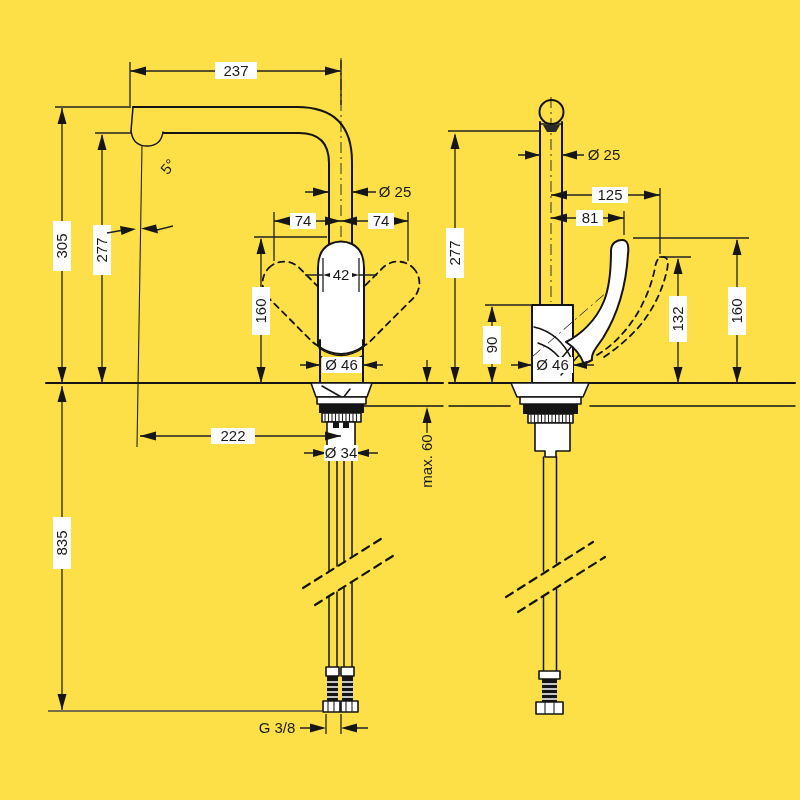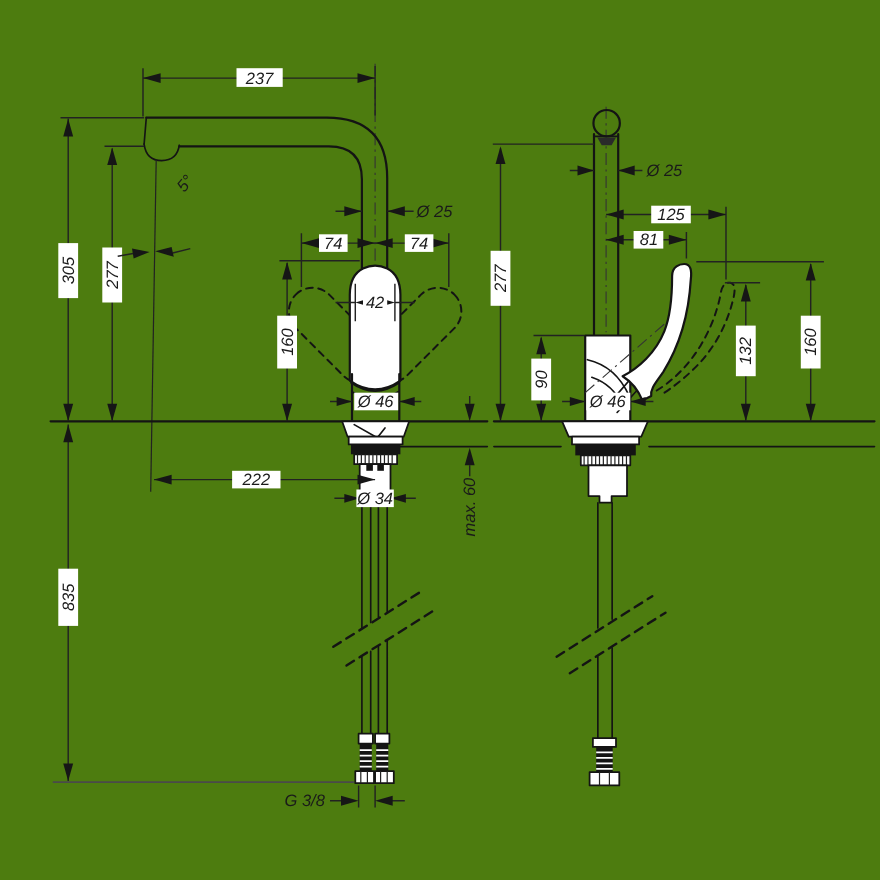--- a/index.html
+++ b/index.html
@@ -1,16 +1,16 @@
 <!DOCTYPE html>
 <html><head>
 <meta charset="utf-8">
 <style>
   html,body{margin:0;padding:0;background:#fff;}
-  .canvas{position:relative;width:800px;height:800px;background:#4d7c0f;overflow:hidden;font-style:italic;}
+  .canvas{position:relative;width:800px;height:800px;background:#fde047;overflow:hidden;}
   svg{display:block;}
   .ol{stroke:#141414;stroke-width:2;fill:none;stroke-linejoin:round;stroke-linecap:round;}
   .ol15{stroke:#141414;stroke-width:1.5;fill:none;stroke-linejoin:round;stroke-linecap:round;}
   .olf{stroke:#141414;stroke-width:2;fill:#ffffff;stroke-linejoin:round;}
   .olf15{stroke:#141414;stroke-width:1.6;fill:#ffffff;stroke-linejoin:round;}
   .blk{fill:#141414;stroke:none;}
   .dim{stroke:#222222;stroke-width:1.3;fill:none;}
   .thin{stroke:#222222;stroke-width:1.1;fill:none;}
   .cl{stroke:#333333;stroke-width:1;fill:none;stroke-dasharray:11 4 2 4;}
   .dsh{stroke:#141414;stroke-width:1.8;fill:none;stroke-dasharray:6 5;stroke-linecap:round;}

